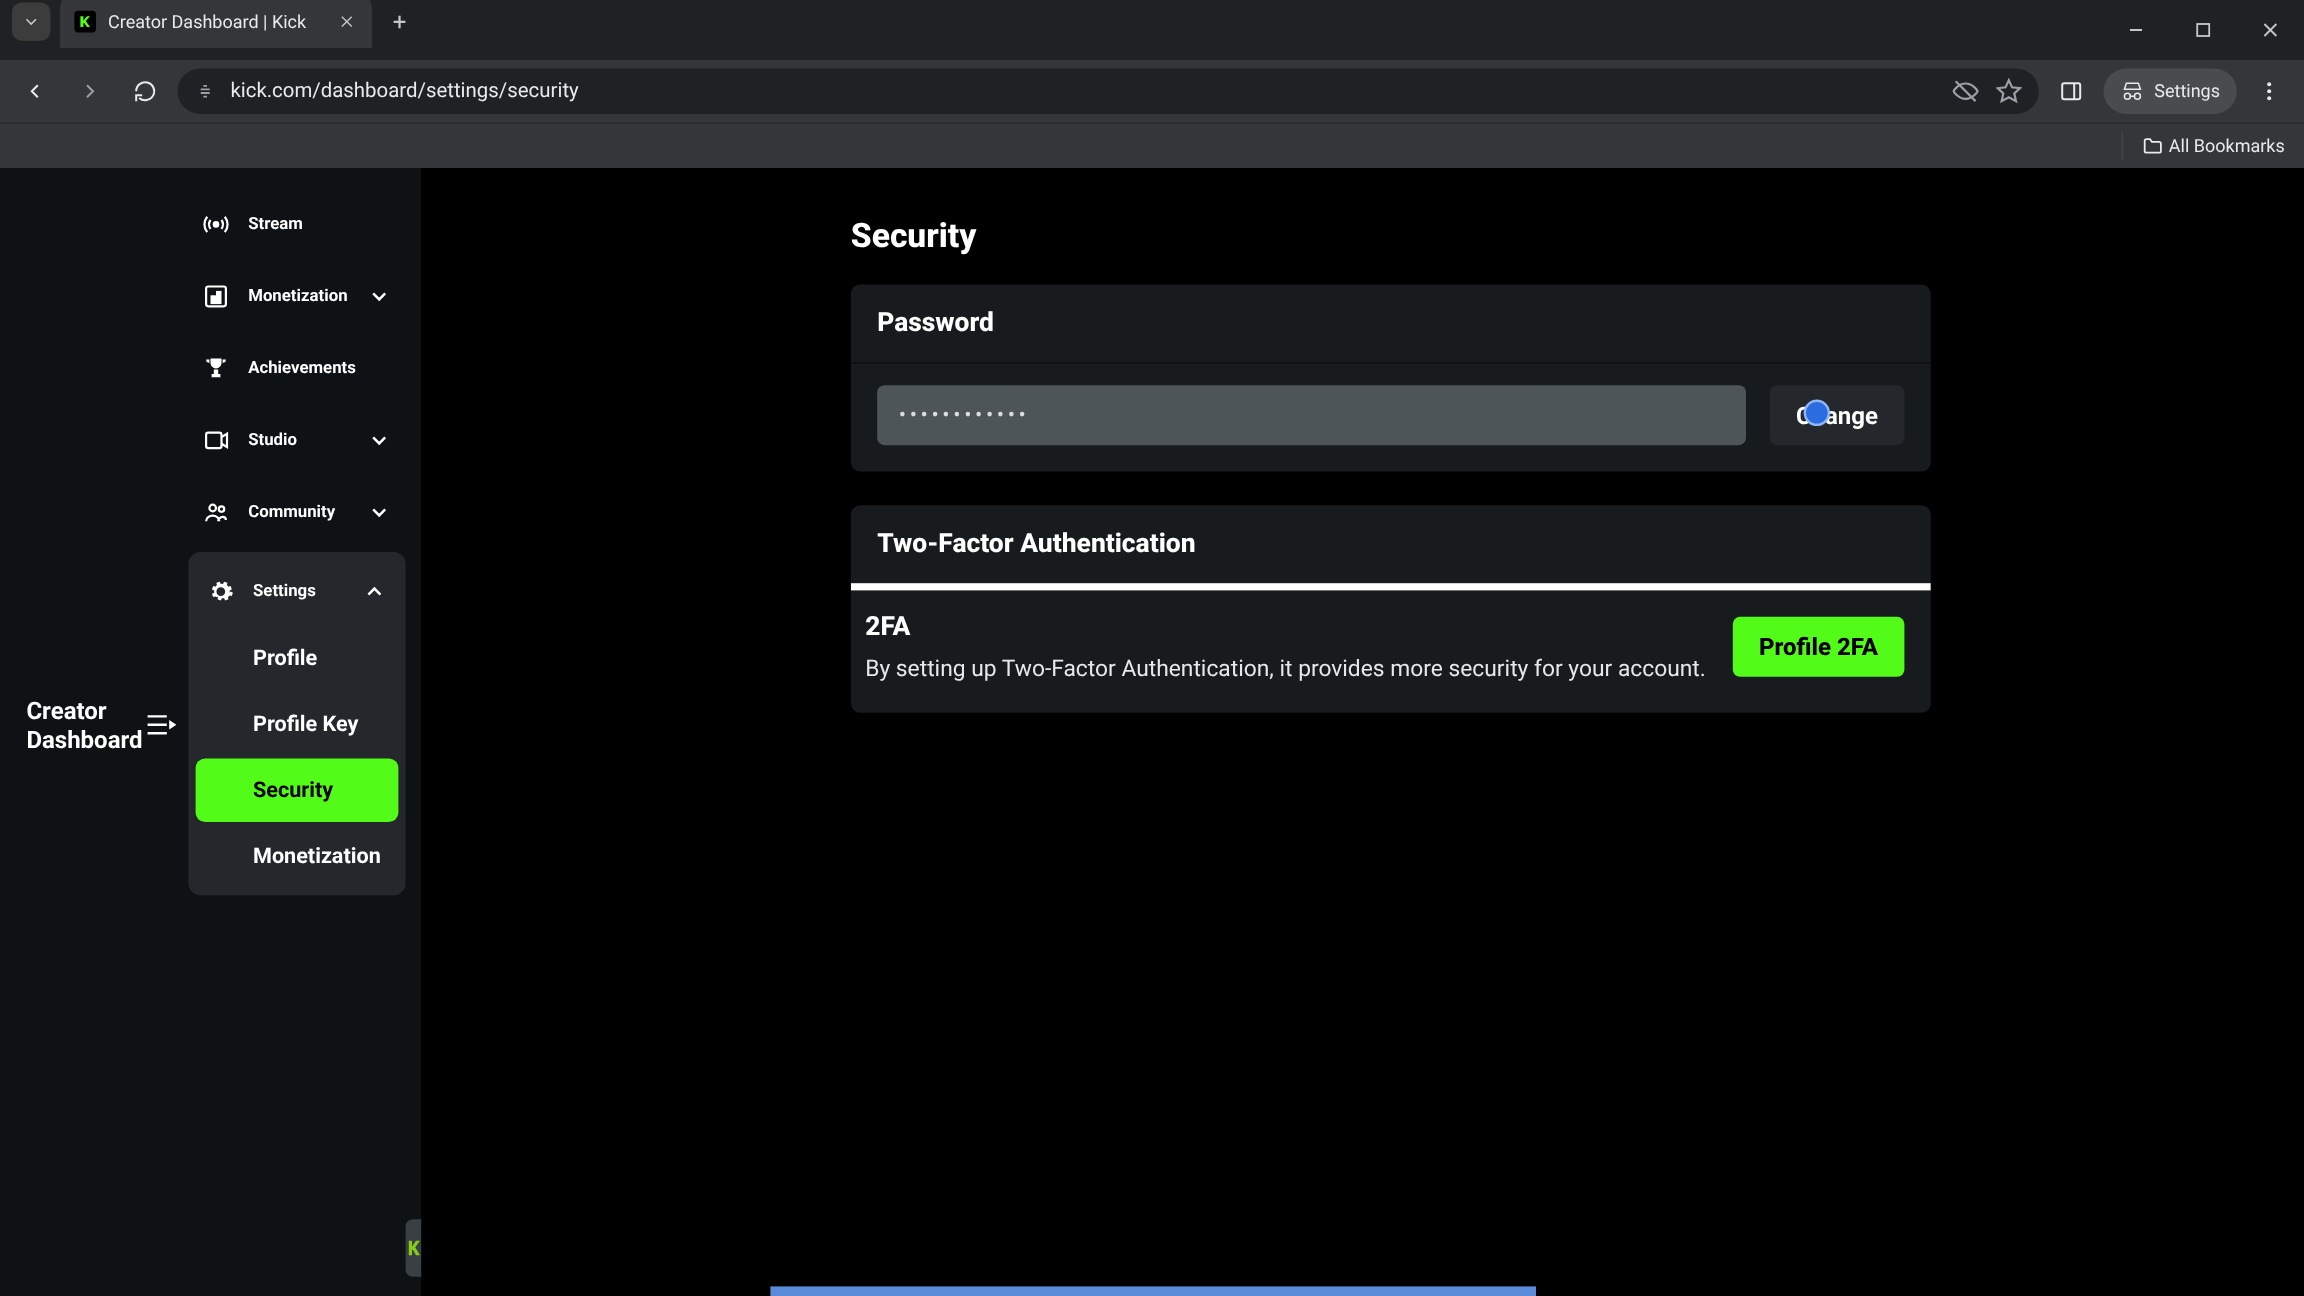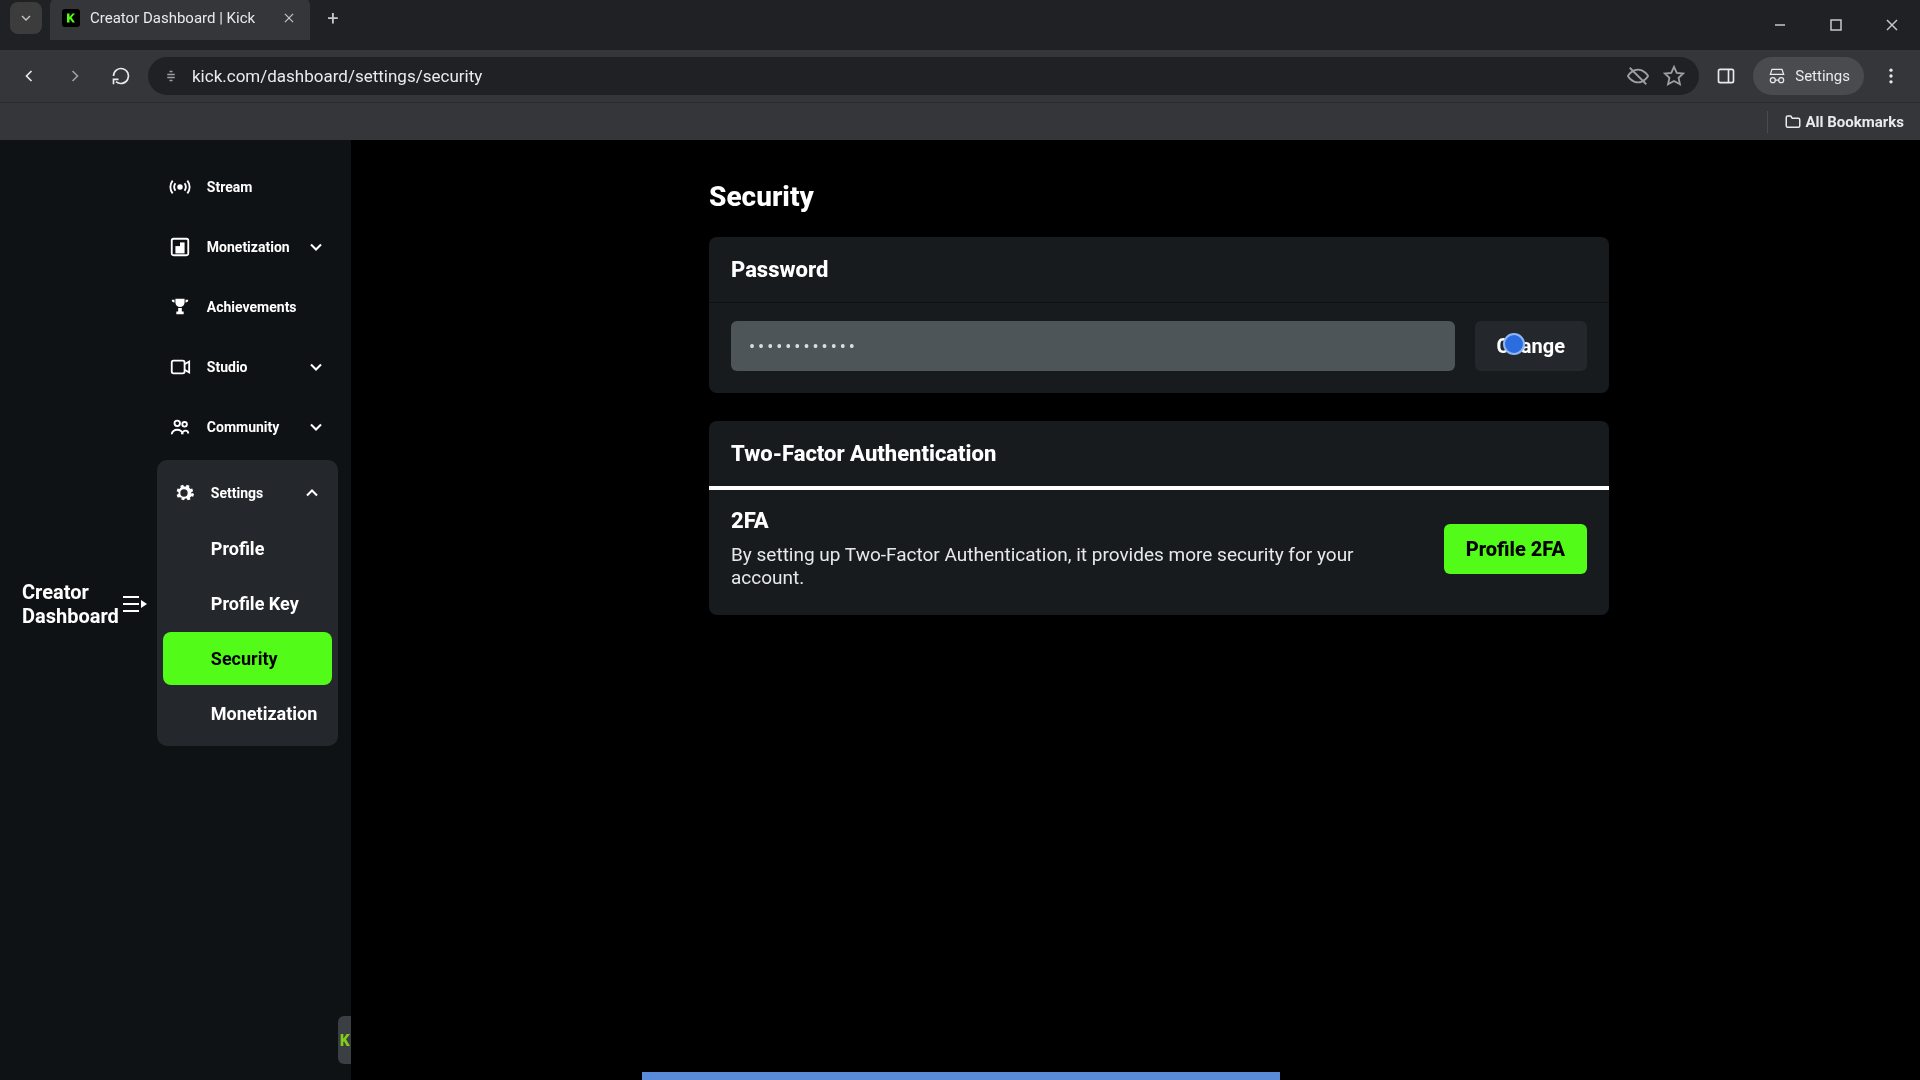--- a/index.html
+++ b/index.html
@@ -23,21 +23,21 @@
 .toolbar { height: 52px; background: #35363a; display: flex; align-items: center; padding: 0 10px; gap: 8px; }
 .nav-btn { width: 38px; height: 38px; display: flex; align-items: center; justify-content: center; color: #9aa0a6; border-radius: 50%; cursor: pointer; }
 .nav-btn.enabled { color: #e8eaed; }
 .omnibox { flex: 1; height: 38px; background: #202124; border-radius: 19px; display: flex; align-items: center; padding: 0 14px; gap: 12px; color: #e8eaed; font-size: 17px; }
 .omnibox .site-chip { color: #9aa0a6; display: flex; align-items: center; }
 .omnibox-right { display: flex; gap: 14px; align-items: center; color: #9aa0a6; }
 .toolbar-right { display: flex; align-items: center; gap: 8px; }
 .incognito-pill { height: 38px; background: #4a4b4f; border-radius: 19px; display: flex; align-items: center; padding: 0 14px; gap: 8px; color: #e8eaed; font-size: 15px; }
 .bookmarks-bar { height: 38px; background: #35363a; border-top: 1px solid #2a2b2e; display: flex; align-items: center; justify-content: flex-end; padding: 0 16px; gap: 10px; color: #e8eaed; font-size: 15px; }
 .bookmarks-bar .sep { width: 1px; height: 22px; background: #4a4b4f; margin-right: 6px; }
-.bookmarks-bar .folder { display: flex; align-items: center; gap: 4px; cursor: pointer; font-weight: bold; }
+.bookmarks-bar .folder { display: flex; align-items: center; gap: 4px; cursor: pointer; }
 
 
 .viewport { flex: 1; display: flex; background: #000; color: #fff; position: relative; overflow: hidden; }
 
 .sidebar { width: 351px; background: #0f1214; display: flex; flex-direction: row; padding: 20px 12px 16px 12px; }
 .sidebar-header { display: flex; align-items: center; justify-content: space-between; padding: 8px 10px 24px 10px; }
 .sidebar-title { font-weight: 700; font-size: 20px; color: #fff; }
 .collapse-btn { width: 28px; height: 24px; color: #fff; cursor: pointer; display: flex; align-items: center; justify-content: center; }
 
 .nav { display: flex; flex-direction: column; gap: 6px; }
@@ -56,21 +56,21 @@
 .content { width: 900px; margin: 0 auto 0 358px; }
 .page-title { font-size: 28px; font-weight: 800; margin-bottom: 24px; }
 
 .card { background: #171b1e; border-radius: 8px; margin-bottom: 28px; overflow: hidden; }
 .card-header { padding: 20px 22px; font-size: 22px; font-weight: 800; }
 .card-body { padding: 18px 22px 22px 22px; display: flex; align-items: center; gap: 20px; border-top: 1px solid #0d0f10; }
 .pw-input { flex: 1; height: 50px; background: #4e5559; border: none; border-radius: 6px; padding: 0 18px; color: #d9dde0; font-size: 18px; letter-spacing: 3px; }
 .change-btn { background: #24282c; color: #fff; border: none; height: 50px; padding: 0 22px; border-radius: 6px; font-size: 20px; font-weight: 700; cursor: pointer; position: relative; }
 .cursor-dot { position: absolute; left: 28px; top: 12px; width: 22px; height: 22px; background: #2b6de0; border-radius: 50%; border: 2px solid #8fb6f5; pointer-events: none; }
 
-.tfa-body { padding: 18px 22px 26px 22px; display: flex; align-items: center; gap: 20px; border-top: 4px solid #ffffff; }
+.tfa-body { padding: 18px 22px 26px 12px; display: flex; align-items: center; gap: 20px; border-top: 6px solid #ffffff; }
 .tfa-text { flex: 1; }
 .tfa-title { font-size: 22px; font-weight: 800; margin-bottom: 10px; }
 .tfa-desc { font-size: 19px; color: #e6e8ea; }
 .enable-btn { background: #53fc18; color: #000; border: none; height: 50px; padding: 0 22px; border-radius: 6px; font-size: 20px; font-weight: 800; cursor: pointer; }
 
 
 .bottom-strip { position: absolute; left: 642px; right: 640px; bottom: 0; height: 8px; background: #5a8bd8; }
 
 svg { display: block; }
 </style>

